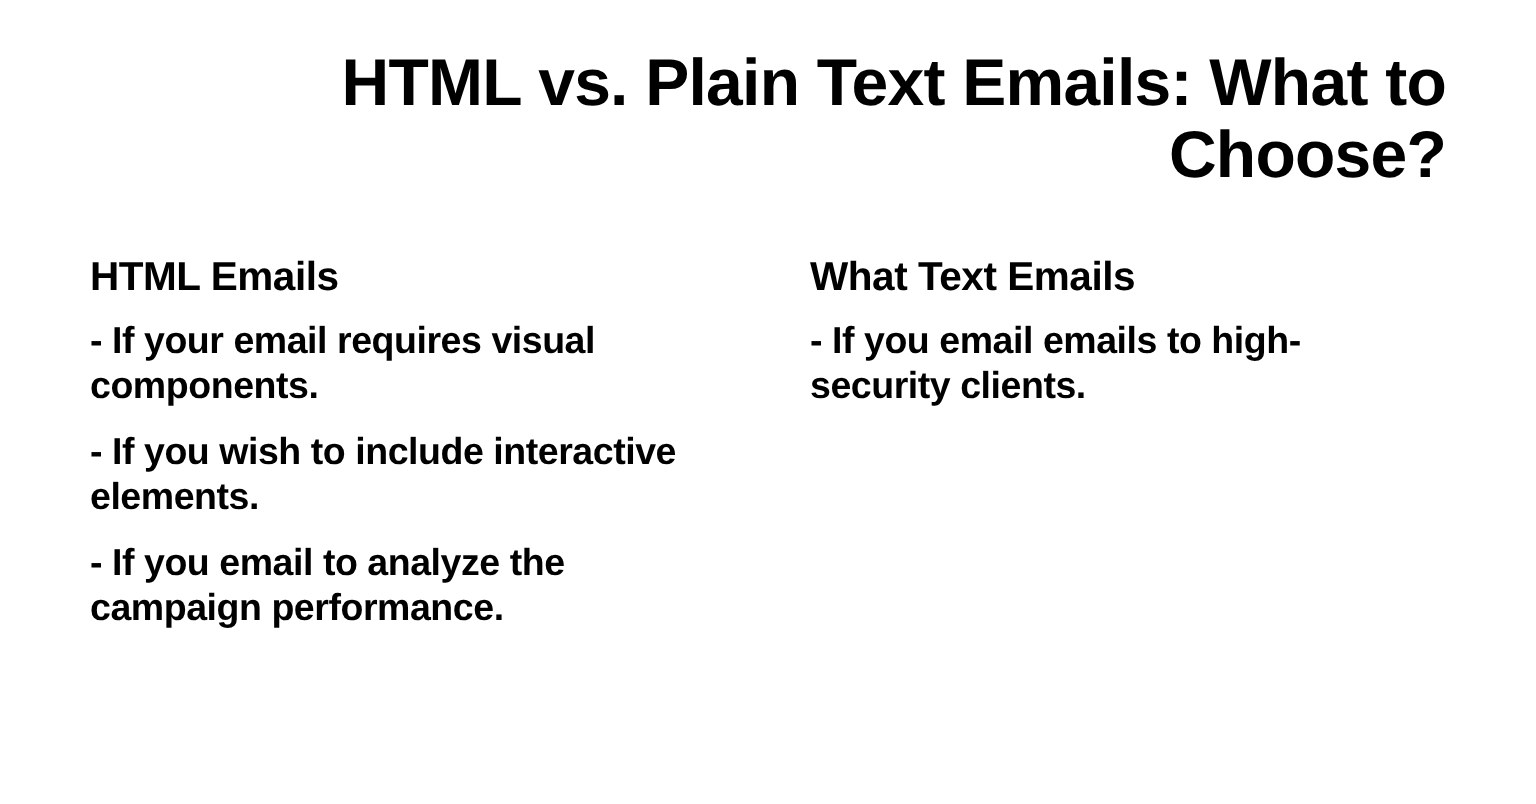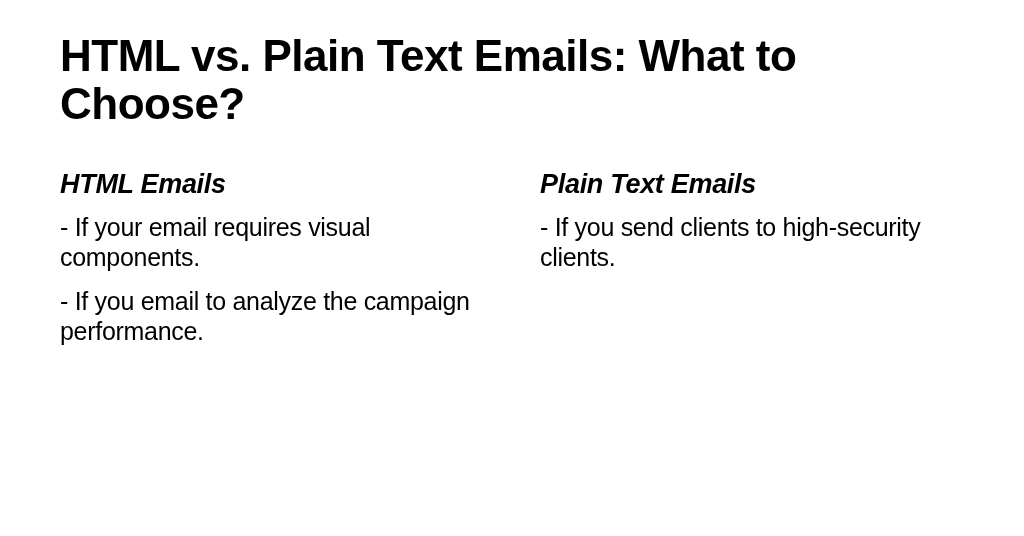--- a/index.html
+++ b/index.html
@@ -15,54 +15,55 @@
       padding: 32px 60px 40px 60px;
       color: #000;
     }
     .page-title {
       font-size: 44px;
       font-weight: 900;
       line-height: 1.1;
       letter-spacing: -0.5px;
       margin-bottom: 40px;
       font-stretch: condensed;
+      text-align: right;
     }
     .columns {
       display: flex;
       gap: 60px;
     }
     .column {
       flex: 1;
       max-width: 420px;
     }
     .column-heading {
       font-size: 27px;
       font-weight: 800;
-      font-style: italic;
       margin-bottom: 12px;
       letter-spacing: -0.3px;
       font-stretch: condensed;
     }
     .bullet-item {
       font-size: 25px;
-      font-weight: 400;
+      font-weight: 700;
       line-height: 1.2;
       margin-bottom: 14px;
       letter-spacing: -0.3px;
       font-stretch: condensed;
     }
   </style>
 </head>
 <body>
 
 <h1 class="page-title">HTML vs. Plain Text Emails: What to Choose?</h1>
 
 <div class="columns">
   <div class="column">
     <h2 class="column-heading">HTML Emails</h2>
     <p class="bullet-item">- If your email requires visual components.</p>
+    <p class="bullet-item">- If you wish to include interactive elements.</p>
     <p class="bullet-item">- If you email to analyze the campaign performance.</p>
   </div>
   <div class="column">
-    <h2 class="column-heading">Plain Text Emails</h2>
-    <p class="bullet-item">- If you send clients to high-security clients.</p>
+    <h2 class="column-heading">What Text Emails</h2>
+    <p class="bullet-item">- If you email emails to high-security clients.</p>
   </div>
 </div>
 
 </body></html>

